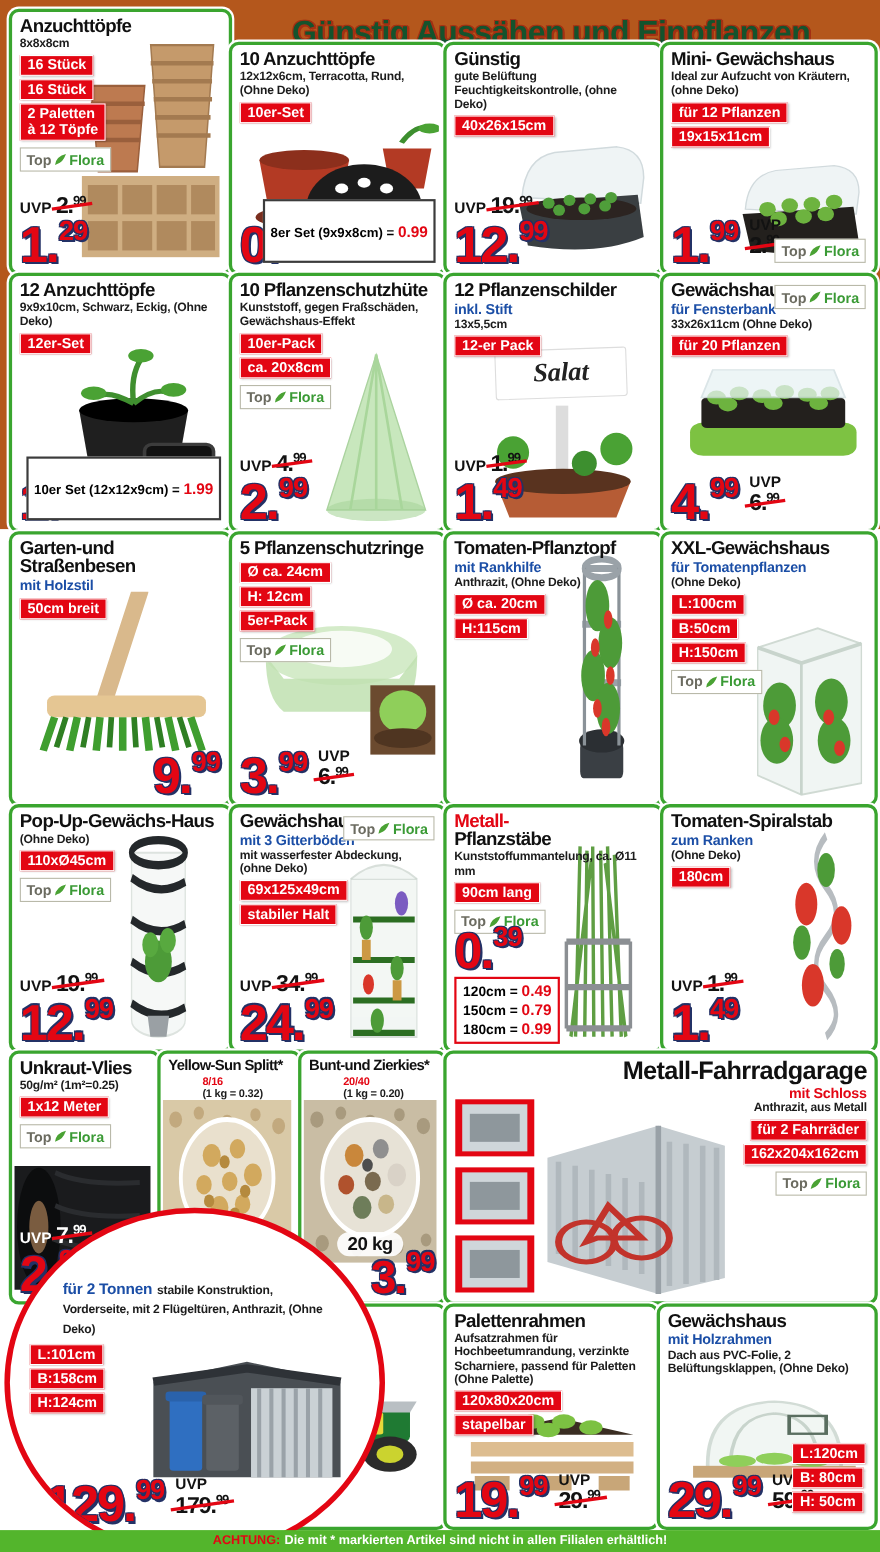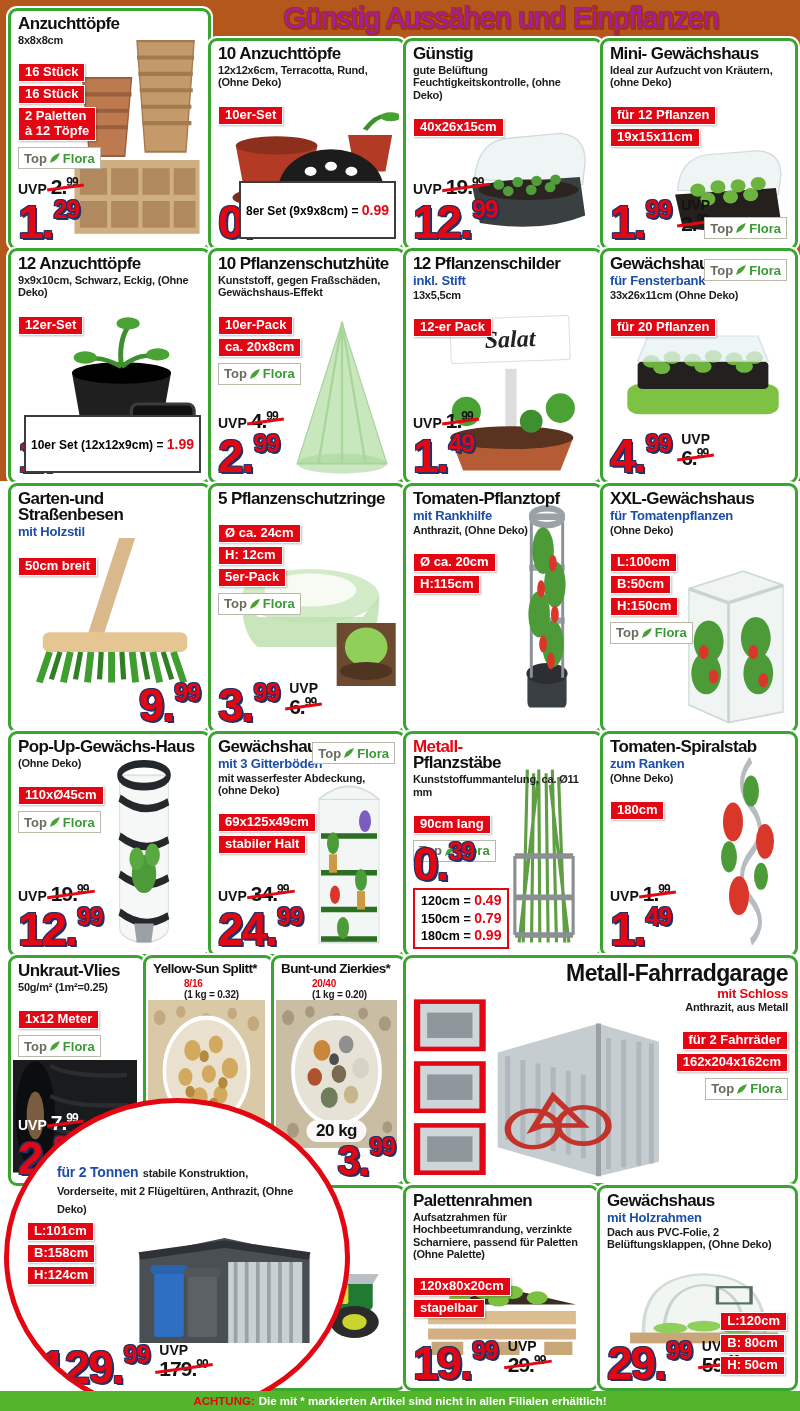--- a/index.html
+++ b/index.html
@@ -1,32 +1,32 @@
 <!DOCTYPE html>
 <html><head>
 <meta charset="utf-8">
 <style>
   html,body{margin:0;padding:0;background:#9a9a9a;}
   #page{position:relative;width:800px;height:1411px;background:#fff;font-family:"Liberation Sans",sans-serif;overflow:hidden;margin:0 auto;}
   .orange-bg{position:absolute;left:0;top:0;width:800px;height:481px;background:#b4571c;z-index:0;}
-  .banner{position:absolute;left:205px;top:0;width:592px;height:37px;display:flex;align-items:center;justify-content:center;
-    font-weight:normal;font-size:29px;letter-spacing:-0.5px;color:#a21caf;z-index:2;white-space:nowrap;
+  .banner{position:absolute;left:205px;top:12px;width:592px;height:37px;display:flex;align-items:center;justify-content:center;
+    font-weight:bold;font-size:29px;letter-spacing:-0.5px;color:#14532d;z-index:2;white-space:nowrap;
     text-shadow:2px 2px 0 #a33013,-1px -1px 0 #a33013,1px -1px 0 #a33013,-1px 1px 0 #a33013,2px 0 0 #a33013,0 2px 0 #a33013;}
   .card{position:absolute;background:#fff;border:3px solid #3aa52f;border-radius:9px;box-shadow:0 0 0 2px #fff;z-index:3;overflow:hidden;}
   .head{position:relative;z-index:3;padding:5px 7px 0;}
   .head.right{text-align:right;}
   .title{font-weight:bold;font-size:17px;line-height:.95;letter-spacing:-0.6px;color:#101010;margin-bottom:2px;}
   .card.small .title{font-size:13.5px;}
   .card.wide .title{font-size:23px;}
   .title .tred{color:#e30613;display:block;}
   .sub{font-weight:bold;font-size:11px;line-height:1.12;color:#1c1c1c;letter-spacing:-0.2px;}
   .sub.blue{color:#1b4ea6;font-size:13px;}
   .sub.red{color:#e30613;font-size:13px;}
   .card.small .sub{font-size:10px;padding-left:31px;}
-  .badges{margin-top:17px;}
+  .badges{margin-top:4px;}
   .badge{display:table;background:#e30613;color:#fff;font-weight:bold;font-size:13px;line-height:1.15;padding:1px 6px;margin:3px 0;
     white-space:pre-line;border:1px solid #fff;box-shadow:1px 1px 2px rgba(0,0,0,.25);}
   .head.right .badge{margin-left:auto;}
   .badges.br{position:absolute;right:8px;bottom:10px;z-index:4;margin:0;}
   .pimg{position:absolute;z-index:1;}
   .pimg svg{display:block;}
   .pcol{position:absolute;bottom:5px;z-index:4;}
   .pleft{left:7px;}
   .pright{right:8px;text-align:right;}
   .prow{display:flex;align-items:flex-end;gap:10px;}

